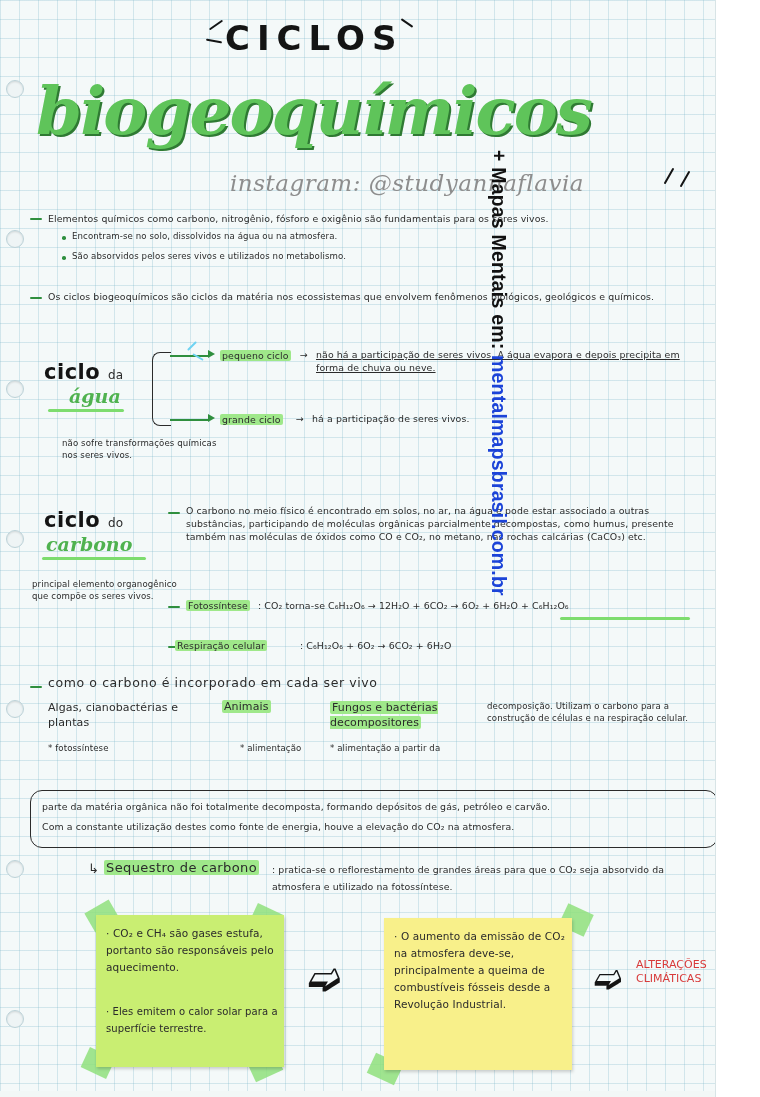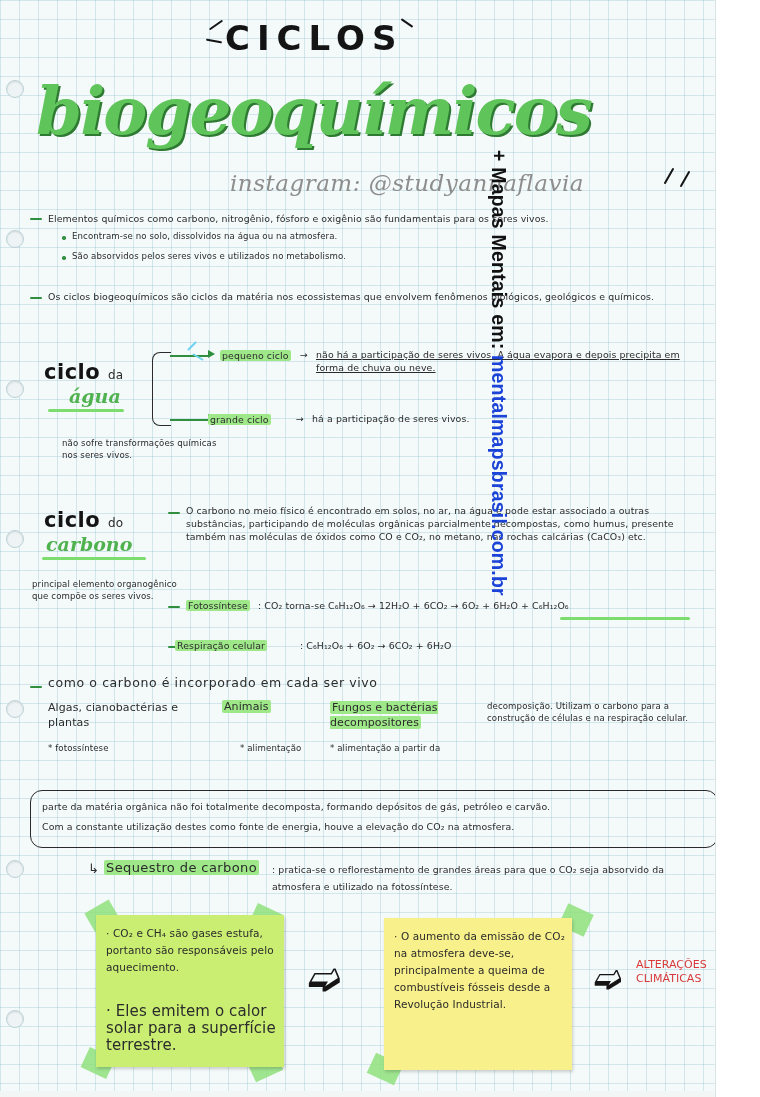--- a/index.html
+++ b/index.html
@@ -151,21 +151,21 @@
   <div class="brace" style="left:152px;top:352px;width:18px;height:72px;"></div>
   <div class="arrow-line" style="left:170px;top:355px;width:38px;"></div>
   <div class="arrow-line" style="left:170px;top:419px;width:38px;"></div>
 
   <div class="tri" style="left:208px;top:350px;"></div>
   <div class="ink" style="left:220px;top:349px;"><span class="hl-green">pequeno ciclo</span></div>
   <div class="ink" style="left:300px;top:348px;width:10px;">→</div>
   <div class="ink" style="left:316px;top:348px;width:390px;text-decoration:underline;">não há a participação de seres vivos. A água evapora e depois precipita em forma de chuva ou neve.</div>
 
   <div class="tri" style="left:208px;top:414px;"></div>
-  <div class="ink" style="left:208px;top:413px;"><span class="hl-green">grande ciclo</span></div>
+  <div class="ink" style="left:220px;top:413px;"><span class="hl-green">grande ciclo</span></div>
   <div class="ink" style="left:296px;top:412px;width:10px;">→</div>
   <div class="ink" style="left:312px;top:412px;width:390px;">há a participação de seres vivos.</div>
 
   <div class="spark" style="left:186px;top:345px;width:12px;background:#6fd3f2;transform:rotate(-45deg);"></div>
   <div class="spark" style="left:192px;top:356px;width:12px;background:#6fd3f2;transform:rotate(30deg);"></div>
 
   <div class="sec-title" style="left:44px;top:508px;">ciclo</div>
   <div class="ink" style="left:108px;top:517px;font-size:12px;">do</div>
   <div class="sec-sub" style="left:46px;top:533px;">carbono</div>
   <div class="underline-g" style="left:42px;top:557px;width:104px;"></div>
@@ -205,21 +205,21 @@
   <div class="ink" style="left:104px;top:861px;font-size:13px;letter-spacing:.4px;"><span class="hl-green">Sequestro de carbono</span></div>
   <div class="ink" style="left:272px;top:861px;width:430px;line-height:17px;">: pratica-se o reflorestamento de grandes áreas para que o CO₂ seja absorvido da atmosfera e utilizado na fotossíntese.</div>
 
   <div class="tape" style="left:88px;top:905px;width:28px;height:22px;transform:rotate(-30deg);"></div>
   <div class="tape" style="left:252px;top:908px;width:28px;height:22px;transform:rotate(25deg);"></div>
   <div class="tape" style="left:84px;top:1052px;width:28px;height:22px;transform:rotate(25deg);"></div>
   <div class="tape" style="left:250px;top:1055px;width:30px;height:22px;transform:rotate(-25deg);"></div>
 
   <div class="sticky green" style="left:96px;top:915px;width:188px;height:152px;"></div>
   <div class="ink" style="left:106px;top:925px;width:172px;font-size:10.5px;line-height:17px;">· CO₂ e CH₄ são gases estufa, portanto são responsáveis pelo aquecimento.</div>
-  <div class="ink" style="left:106px;top:1003px;width:172px;font-size:15px;line-height:17px;">· Eles emitem o calor solar para a superfície terrestre.</div>
+  <div class="ink" style="left:106px;top:1003px;width:172px;font-size:10px;line-height:17px;">· Eles emitem o calor solar para a superfície terrestre.</div>
 
   <div class="tape" style="left:562px;top:908px;width:28px;height:24px;transform:rotate(25deg);"></div>
   <div class="tape" style="left:370px;top:1058px;width:30px;height:22px;transform:rotate(25deg);"></div>
 
   <div class="sticky yellow" style="left:384px;top:918px;width:188px;height:152px;"></div>
   <div class="ink" style="left:394px;top:928px;width:172px;font-size:10.5px;line-height:17px;">· O aumento da emissão de CO₂ na atmosfera deve-se, principalmente a queima de combustíveis fósseis desde a Revolução Industrial.</div>
 
   <div class="big-arrow" style="left:308px;top:955px;">➫</div>
   <div class="big-arrow" style="left:594px;top:958px;font-size:34px;">➫</div>
 

